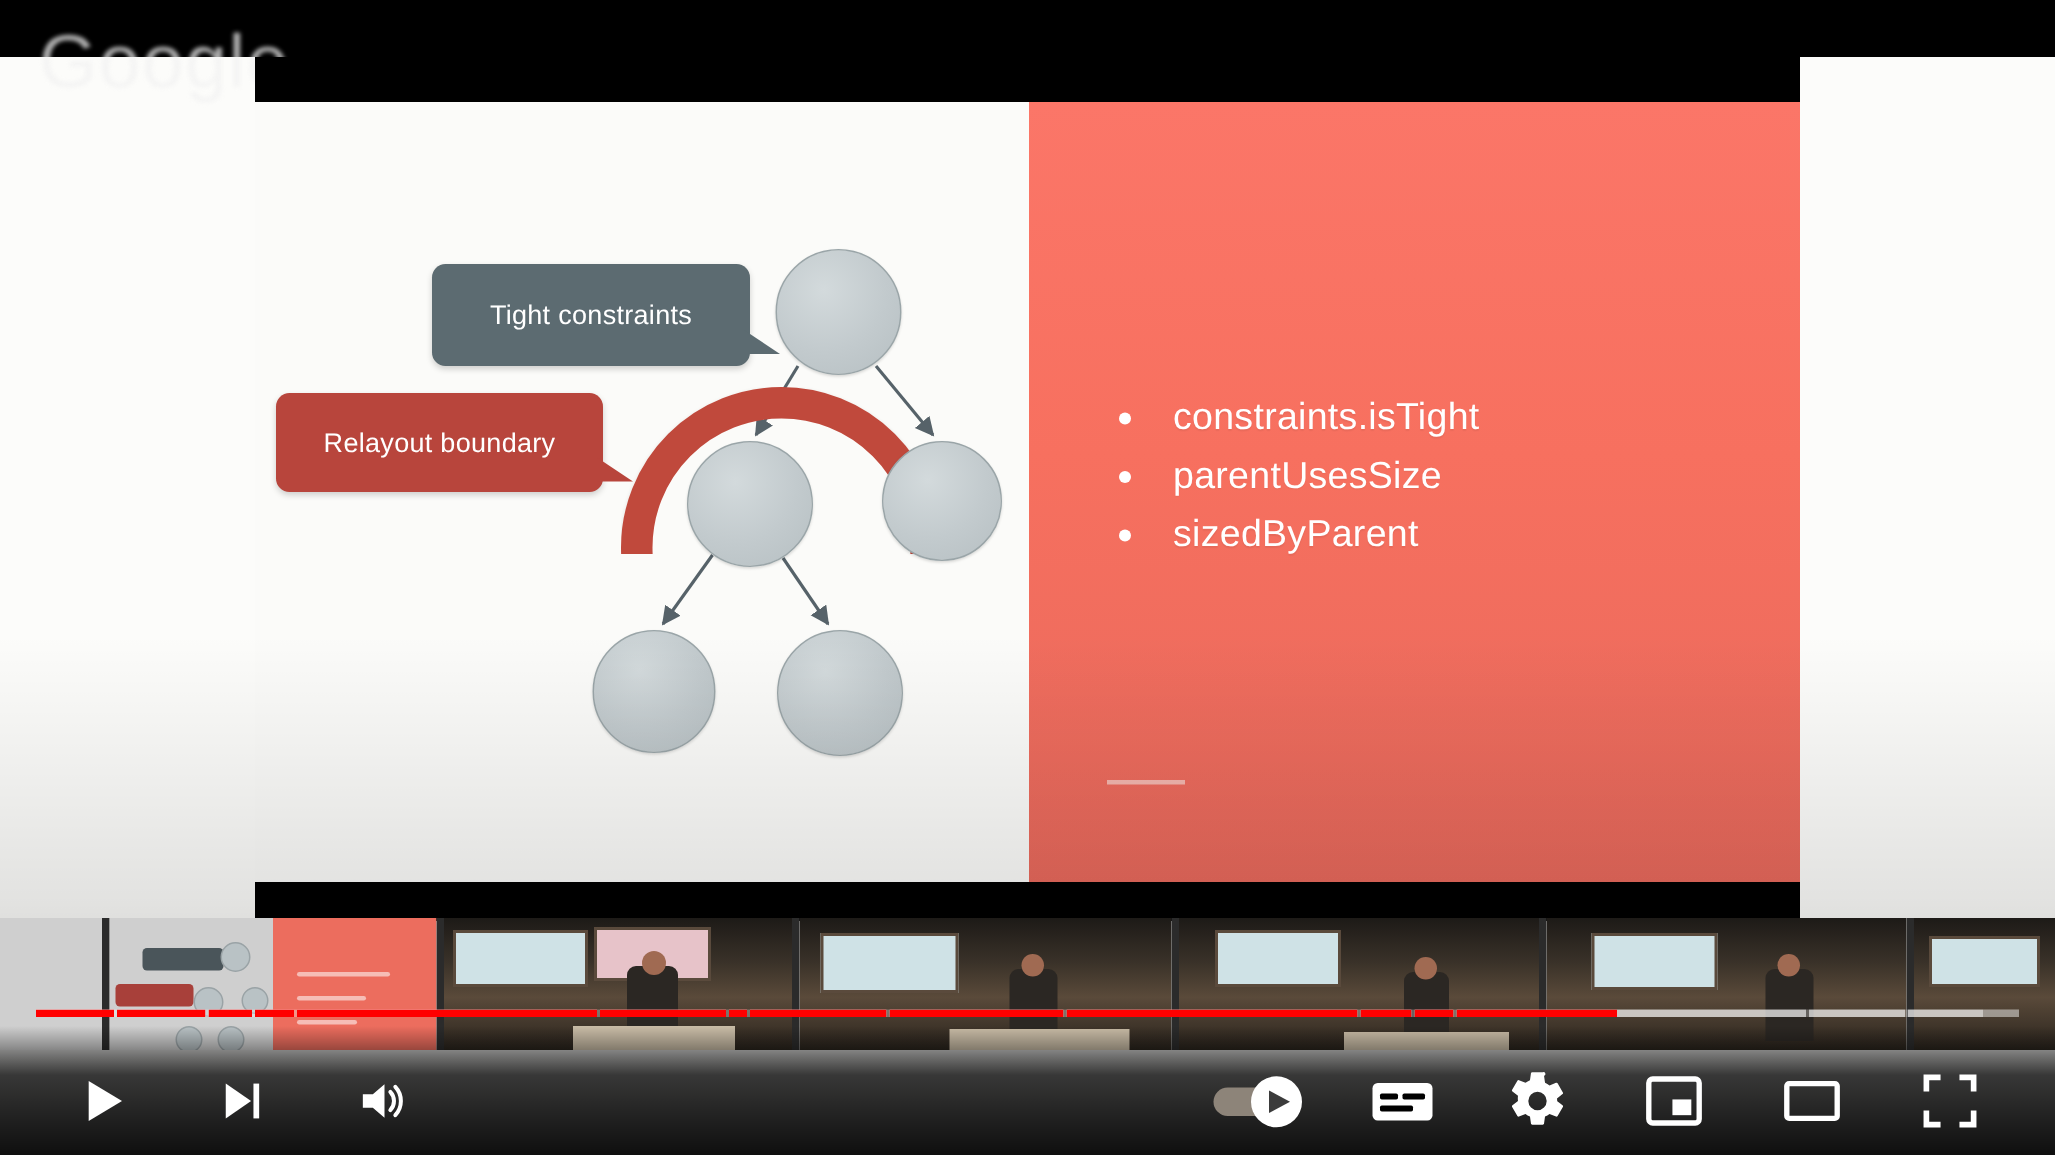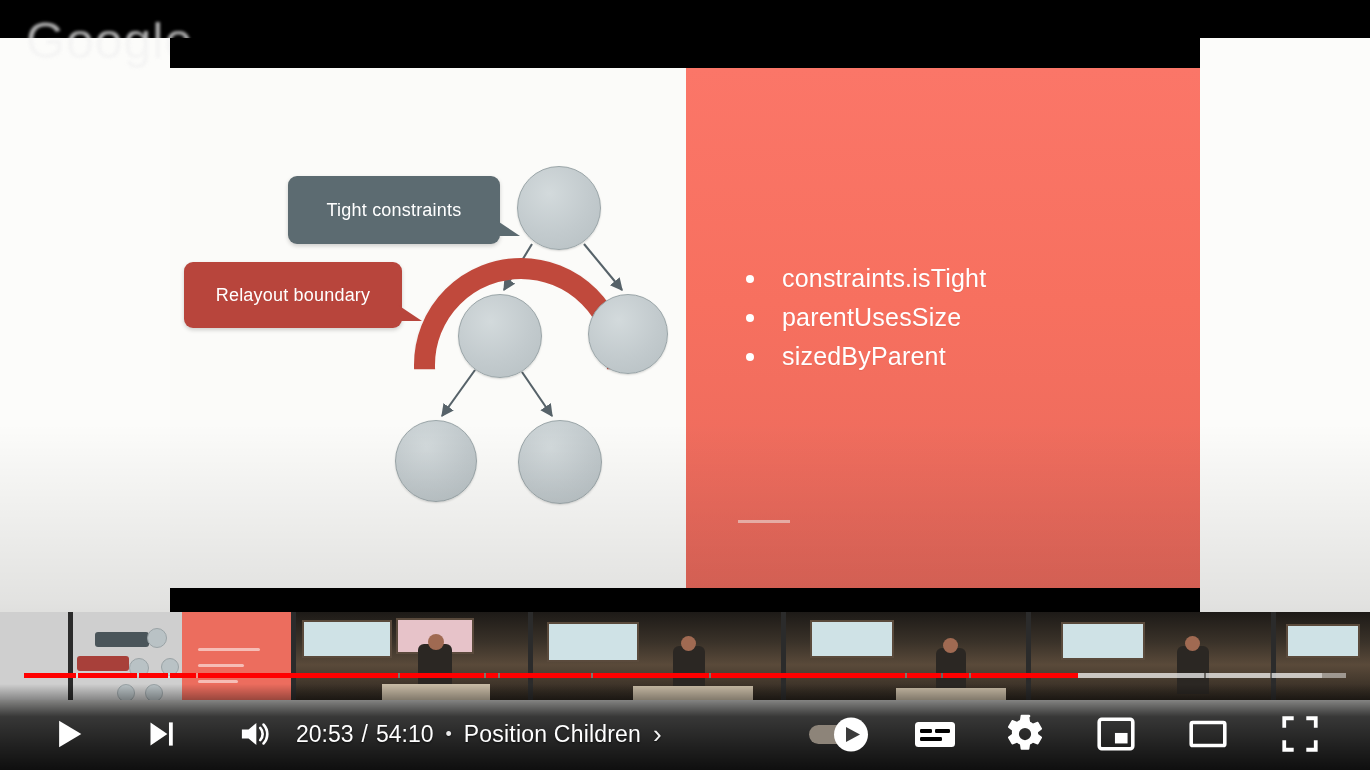--- a/index.html
+++ b/index.html
@@ -518,28 +518,20 @@
       </div>
 
       <div class="ctrl" style="width:70px;margin-left:22px">
         <svg width="40" height="40" viewBox="0 0 36 36">
           <path d="M8 14 L14 14 L21 8 L21 28 L14 22 L8 22 Z" fill="#fff"></path>
           <path d="M24.5 12.5 a8 8 0 0 1 0 11" stroke="#fff" stroke-width="2.4" fill="none" stroke-linecap="round"></path>
           <path d="M27.5 9.5 a12.5 12.5 0 0 1 0 17" stroke="#fff" stroke-width="2.4" fill="none" stroke-linecap="round"></path>
         </svg>
       </div>
 
-      <div class="time-title">
-        <span>20:53</span>
-        <span style="margin:0 8px">/</span>
-        <span>54:10</span>
-        <span class="sep">•</span>
-        <span class="chapter-title">Position Children</span>
-        <span class="chev">›</span>
-      </div>
 
       <div class="spacer"></div>
 
       <div class="ctrl" style="width:96px">
         <svg width="74" height="40" viewBox="0 0 74 40">
           <rect x="4" y="11" width="46" height="19" rx="9.5" fill="#8d8479"></rect>
           <circle cx="46" cy="20.5" r="17" fill="#ffffff"></circle>
           <path d="M41 13 L55 20.5 L41 28 Z" fill="#3b3b3b"></path>
         </svg>
       </div>

